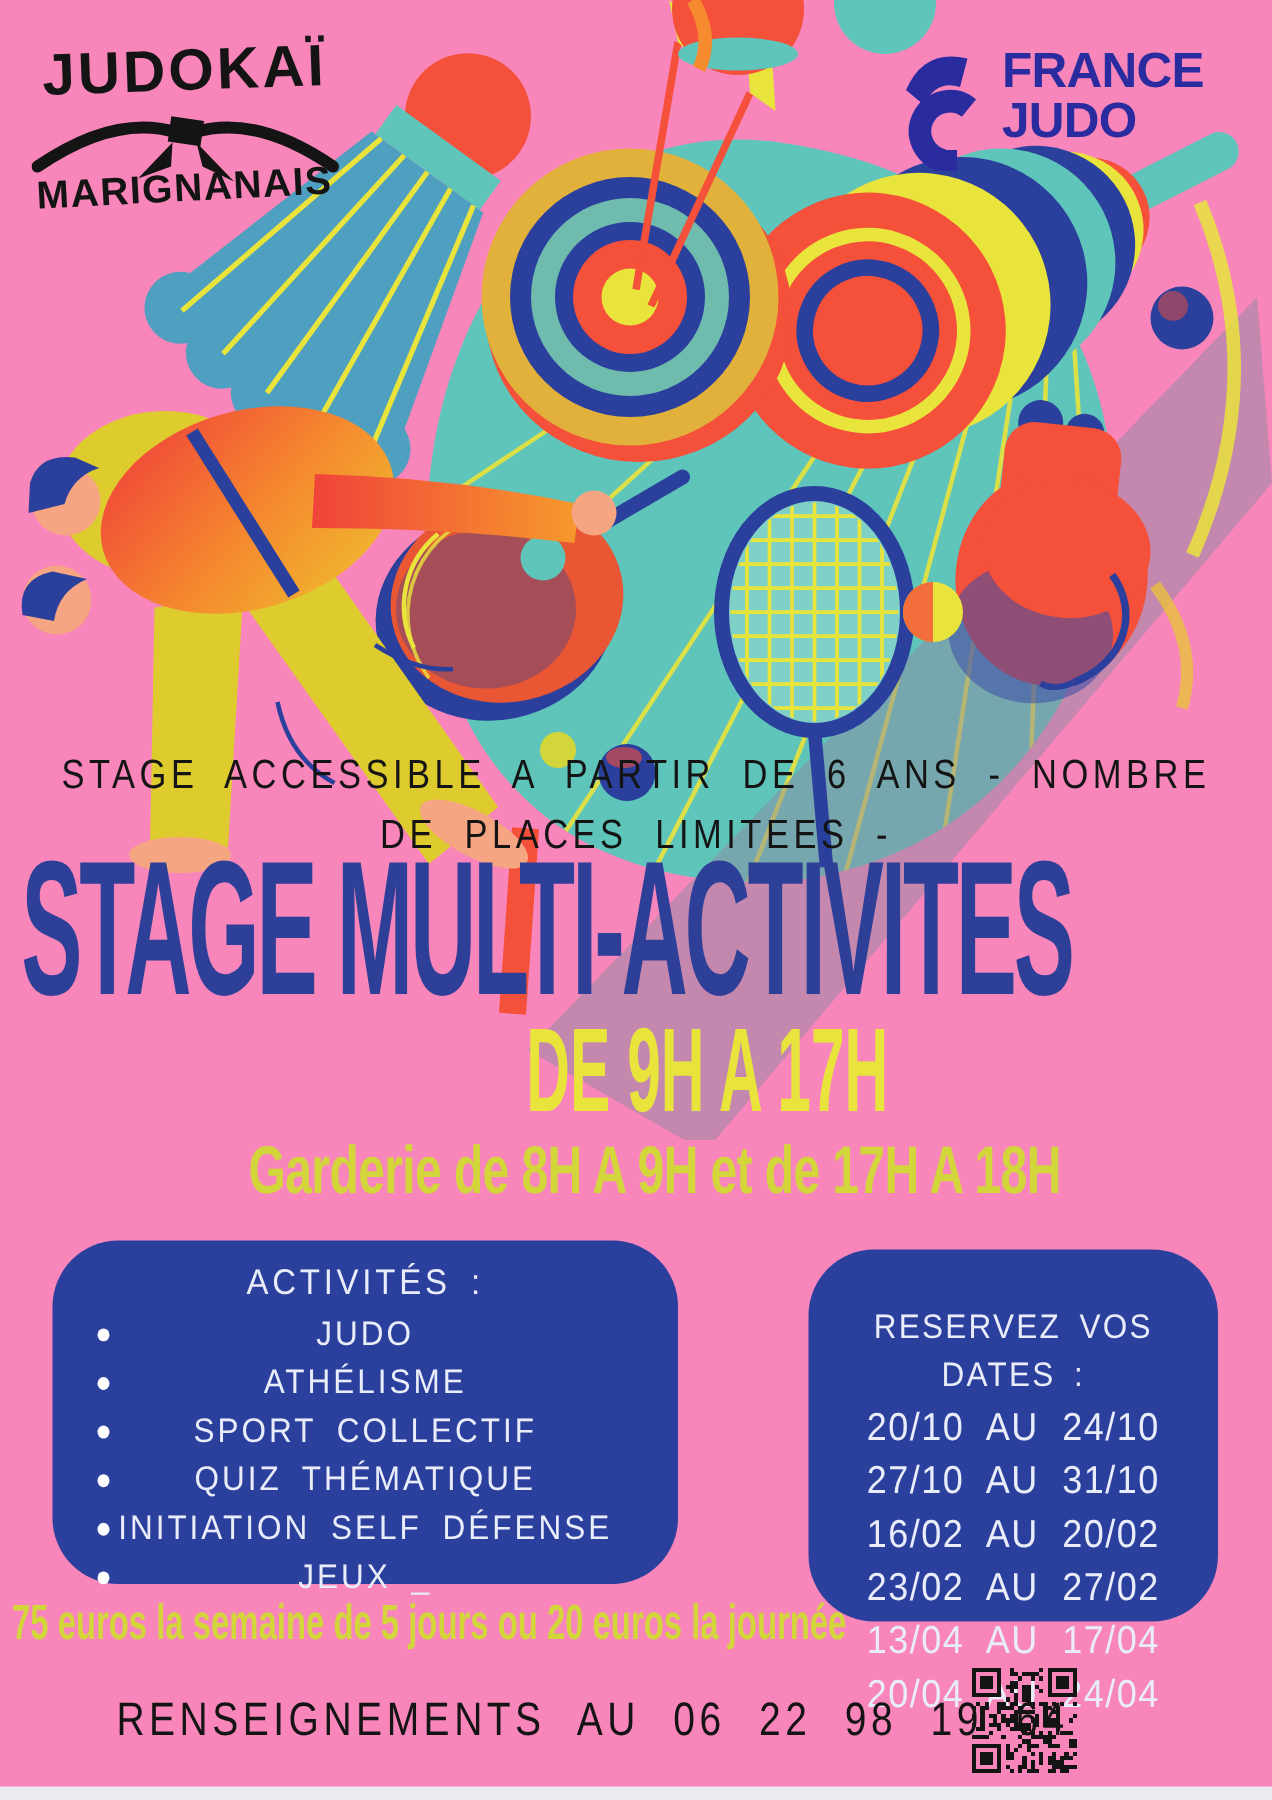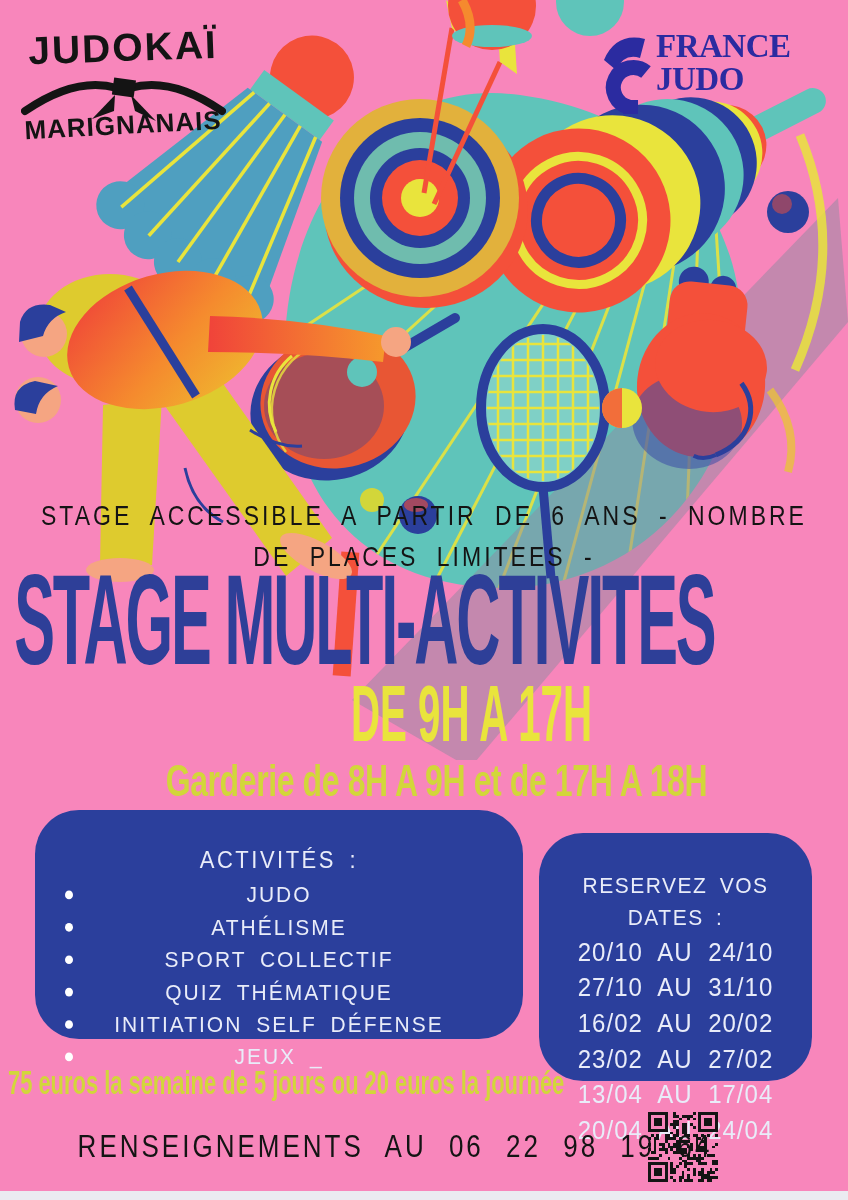--- a/index.html
+++ b/index.html
@@ -11,21 +11,21 @@
   .illus{ position:absolute; top:0; left:0; z-index:0; }
   .layer{ position:absolute; z-index:2; }
 
   
   .club-logo{ left:14px; top:26px; width:218px; text-align:center; color:#141414; }
   .club-line1{ font-size:39px; font-weight:bold; letter-spacing:2px; transform:rotate(-2deg); }
   .belt-svg{ display:block; margin:-4px auto -12px auto; }
   .club-line2{ font-size:26px; font-weight:bold; letter-spacing:1px; transform:rotate(-3deg); }
 
   
-  .fj{ left:598px; top:30px; display:flex; align-items:flex-start;font-family:Liberation Serif, serif; }
+  .fj{ left:598px; top:30px; display:flex; gap:12px; align-items:flex-start; }
   .fj-text{ font-weight:bold; font-size:33px; line-height:33px; color:#2b2ba0; letter-spacing:-0.5px; }
 
   .eligibility{
     left:0; width:848px; top:496px; text-align:center; color:#141414;
     font-size:23px; letter-spacing:3px; word-spacing:9px; line-height:34px;
     transform:scale(1,1.18); transform-origin:center top;
   }
 
   .title{ left:0; width:728px; top:556px; display:flex; justify-content:center; }
   .title span{
@@ -42,21 +42,21 @@
   }
 
   .daycare{ left:12px; width:848px; top:756px; display:flex; justify-content:center; }
   .daycare span{
     display:inline-block; white-space:nowrap; font-weight:bold; font-size:40px;
     color:#d2d63a; line-height:44px; letter-spacing:-0.5px;
     transform:scale(0.8,1.12); transform-origin:center top;
   }
 
   .box{ background:#2b3f9c; border-radius:44px; color:#e9ecf9; }
-  .activities{ left:35px; top:810px; width:488px; height:229px; padding-top:32px; }
+  .activities{ left:35px; top:827px; width:417px; height:229px; padding-top:10px; }
   .box-inner{ transform:scale(1,1.08); transform-origin:center top; }
   .a-heading{ text-align:center; font-size:22px; letter-spacing:2.5px; line-height:34px; word-spacing:5px; }
   .a-row{ position:relative; text-align:center; font-size:21px; letter-spacing:2px; word-spacing:6px; line-height:30px; }
   .a-row .bullet{ position:absolute; left:30px; top:11px; width:8px; height:8px; border-radius:50%; background:#ffffff; }
 
   .dates{ left:539px; top:833px; width:273px; height:248px; padding-top:36px; }
   .d-heading{ text-align:center; font-size:21px; letter-spacing:1.5px; line-height:30px; word-spacing:5px; }
   .d-row{ text-align:center; font-size:24px; letter-spacing:1px; word-spacing:8px; line-height:33px; }
 
   .pricing{ left:8px; top:1064px; }

